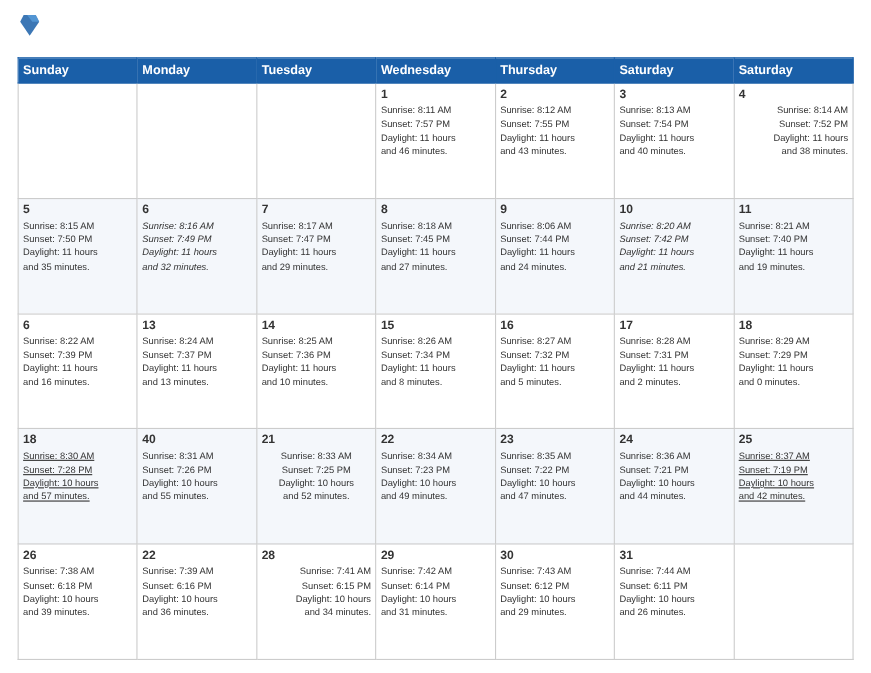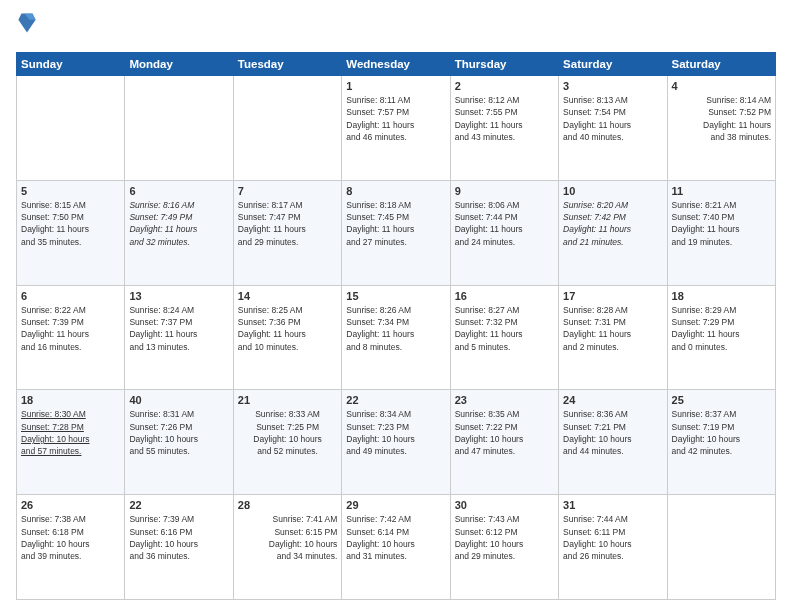--- a/index.html
+++ b/index.html
@@ -301,21 +301,21 @@
           </td>
           <td>
             <span class="day-num">24</span>
             <div class="day-info" style="white-space: pre-line;">Sunrise: 8:36 AM
 Sunset: 7:21 PM
 Daylight: 10 hours
 and 44 minutes.</div>
           </td>
           <td>
             <span class="day-num">25</span>
-            <div class="day-info" style="white-space: pre-line;">Sunrise: 8:37 AM
+            <div class="day-info" style="white-space: pre-line; text-decoration: underline;">Sunrise: 8:37 AM
 Sunset: 7:19 PM
 Daylight: 10 hours
 and 42 minutes.</div>
           </td>
         </tr>
         <tr>
           <td>
             <span class="day-num">26</span>
             <div class="day-info" style="white-space: pre-line;">Sunrise: 7:38 AM
 Sunset: 6:18 PM

